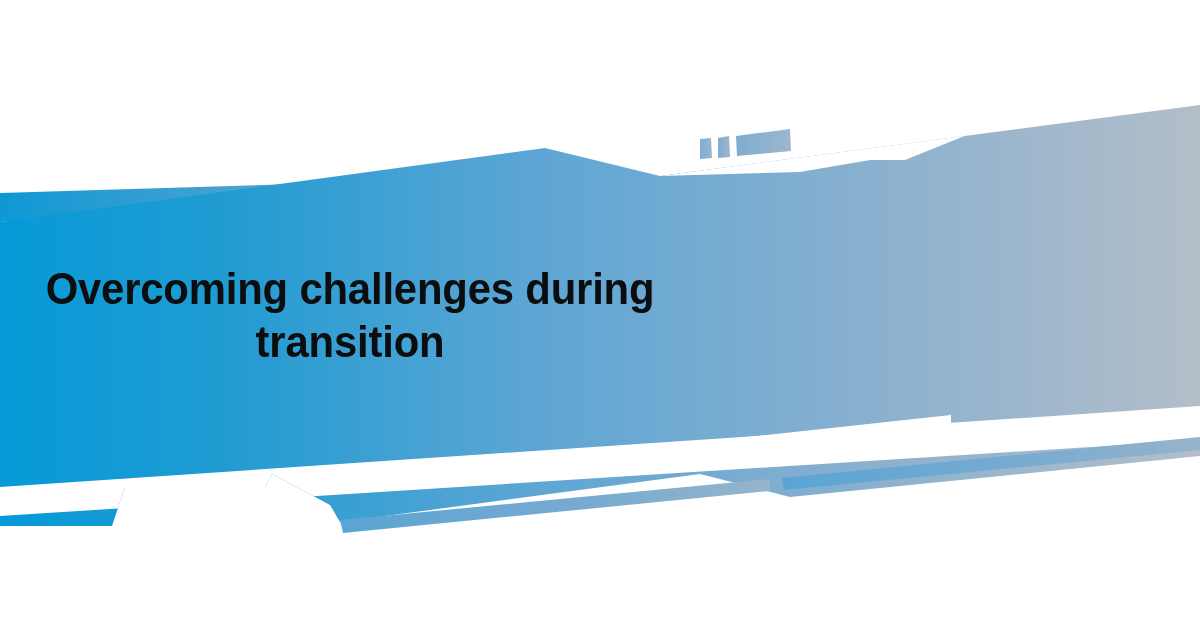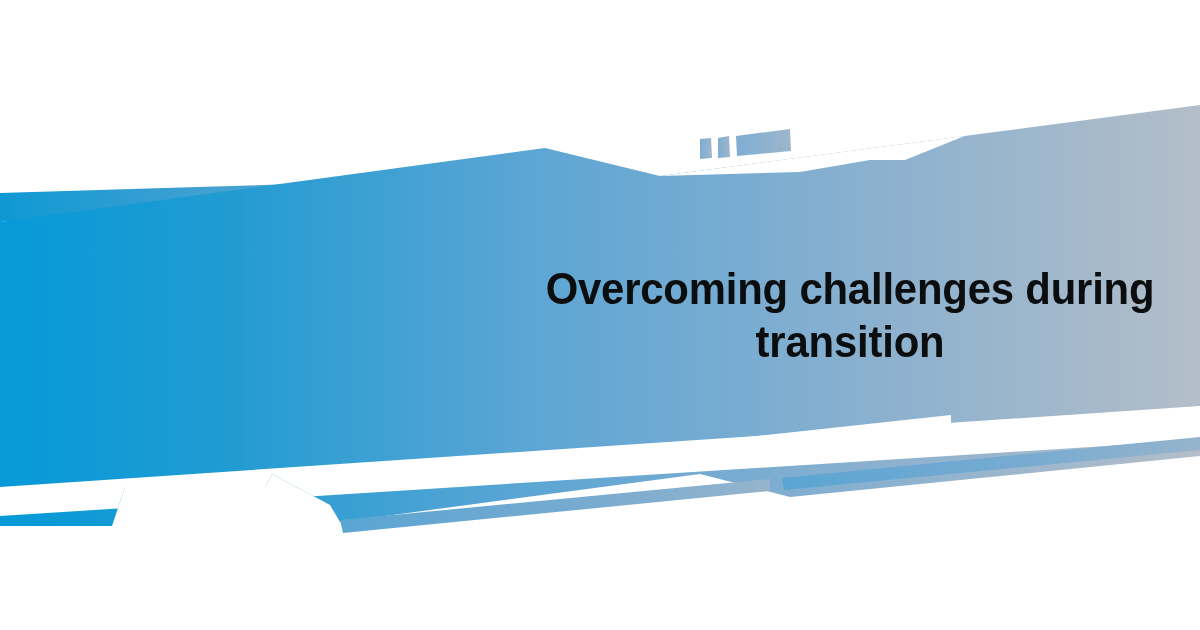--- a/index.html
+++ b/index.html
@@ -29,21 +29,21 @@
     display: block;
   }
   #title-layer {
     position: absolute;
     left: 0;
     top: 0;
     width: 1200px;
     height: 630px;
     display: flex;
     align-items: center;
-    justify-content: flex-end;
+    justify-content: flex-start;
     pointer-events: none;
   }
   #banner-title {
     width: 700px;
     margin: 0;
     text-align: center;
     font-family: "Liberation Sans", sans-serif;
     font-weight: bold;
     font-size: 45px;
     line-height: 1.18;

